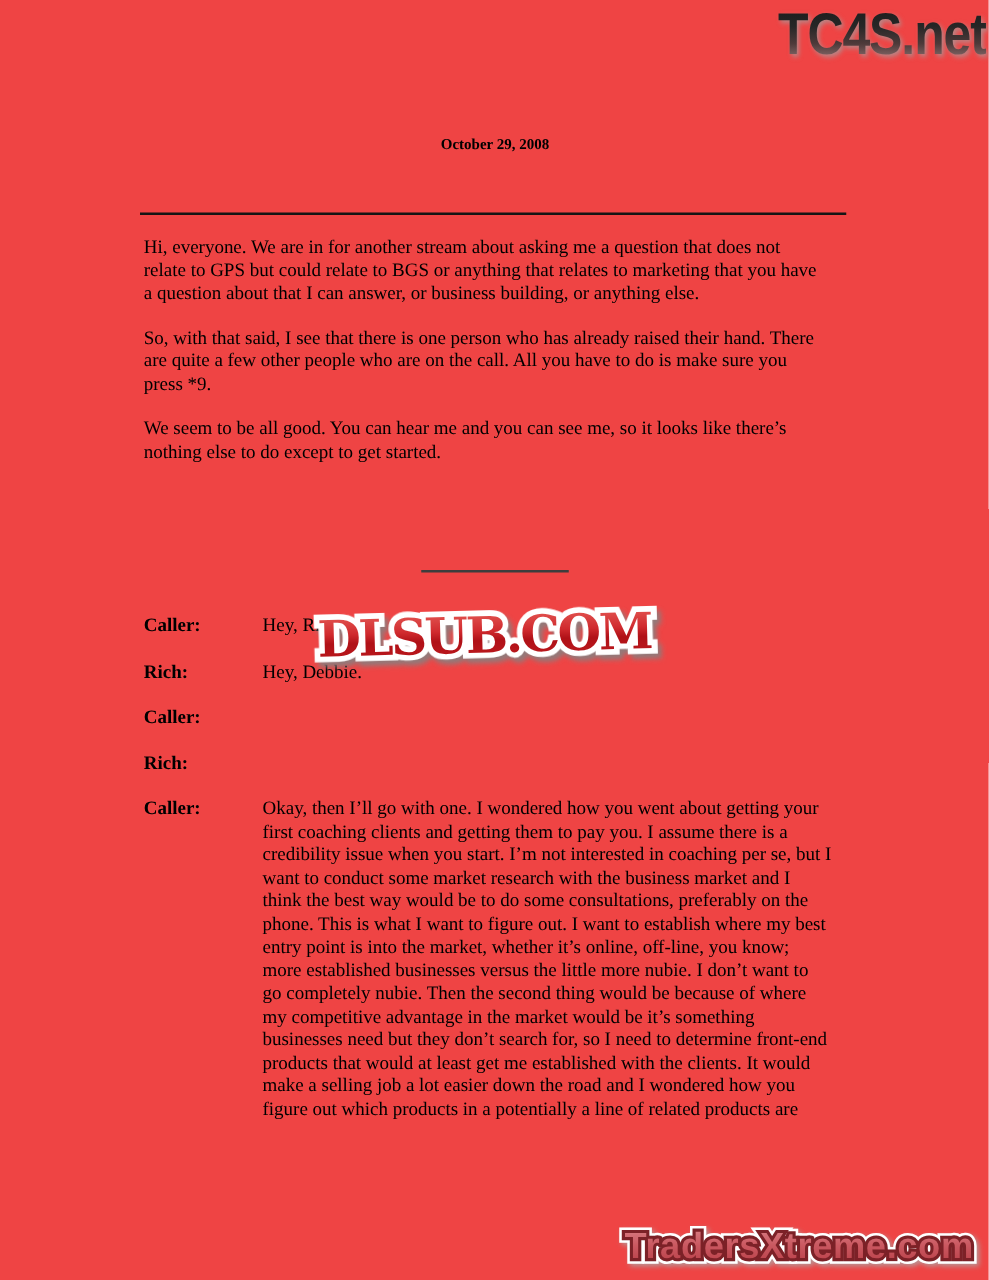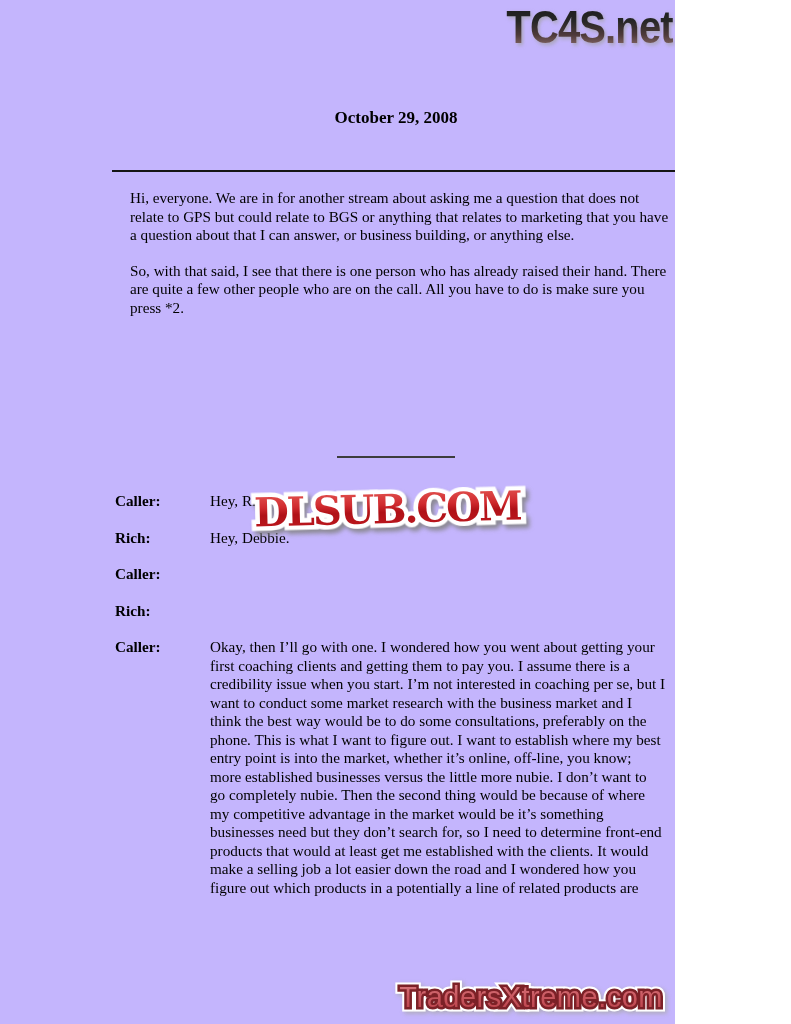--- a/index.html
+++ b/index.html
@@ -1,19 +1,19 @@
 <!DOCTYPE html>
 <html><head>
 <meta charset="utf-8">
 <style>
   html, body { margin:0; padding:0; background:#ffffff; }
   .page {
     position:relative;
-    width:675px; height:1024px;
-    background:#c4b5fd;
+    width:791px; height:1024px;
+    background:#ef4444;
     font-family:"Liberation Serif", serif;
     color:#000;
     overflow:hidden;
   }
 
   
   .tc4s {
     position:absolute; top:3px; right:2px;
     font-family:"Liberation Sans", sans-serif;
     font-weight:bold;
@@ -21,32 +21,32 @@
     transform:scaleX(0.85); transform-origin:right top;
     background:linear-gradient(180deg,#1c1c1c 0%,#262626 38%,#4e3a3a 68%,#8d6e6e 96%);
     -webkit-background-clip:text; background-clip:text;
     color:transparent;
     filter:drop-shadow(2px 2px 2px rgba(160,160,160,0.75));
   }
 
   
   .date {
     position:absolute; top:108px; left:115px; width:562px;
-    text-align:center; font-weight:bold; font-size:17px;
+    text-align:center; font-weight:bold; font-size:12px;
   }
 
   
   .rule {
     position:absolute; top:170px; left:112px; width:565px; height:2px;
     background:#151515;
   }
 
   
   .intro {
-    position:absolute; top:189px; left:130px; width:595px;
+    position:absolute; top:189px; left:115px; width:595px;
     font-size:15.2px; line-height:18.5px;
   }
   .intro p { margin:0 0 17px 0; white-space:pre-line; }
 
   
   .divider {
     position:absolute; top:456px; left:337px; width:118px; height:1.5px;
     background:#3d3d3d;
   }
 
@@ -75,21 +75,21 @@
   }
   .dlsub .fill {
     background:linear-gradient(180deg,#e8625c 0%,#d02a2e 42%,#b01117 58%,#c01b20 100%);
     -webkit-background-clip:text; background-clip:text;
     color:transparent;
   }
 
   
   .traders {
     position:absolute; right:12px; bottom:12px; z-index:6;
-    font-family:"Liberation Sans", sans-serif; font-weight:normal;
+    font-family:"Liberation Sans", sans-serif; font-weight:bold;
     font-size:29px; line-height:1; letter-spacing:0.5px;
     white-space:nowrap;
   }
   .traders::before {
     content:attr(data-text);
     position:absolute; left:0; top:0; z-index:-2;
     color:#fff; -webkit-text-stroke:9px #ffffff;
     filter:drop-shadow(2px 2px 2px rgba(170,170,170,0.8));
   }
   .traders::after {
@@ -113,21 +113,23 @@
   <div class="date">October 29, 2008</div>
 
   <div class="rule"></div>
 
   <div class="intro">
     <p>Hi, everyone. We are in for another stream about asking me a question that does not
 relate to GPS but could relate to BGS or anything that relates to marketing that you have
 a question about that I can answer, or business building, or anything else.</p>
     <p>So, with that said, I see that there is one person who has already raised their hand. There
 are quite a few other people who are on the call. All you have to do is make sure you
-press *2.</p>
+press *9.</p>
+    <p>We seem to be all good. You can hear me and you can see me, so it looks like there’s
+nothing else to do except to get started.</p>
   </div>
 
   <div class="divider"></div>
 
   <div class="dialogue">
     <div class="drow">
       <span class="speaker">Caller:</span>
       <span class="dtext">Hey, Ri</span>
     </div>
     <div class="drow">

